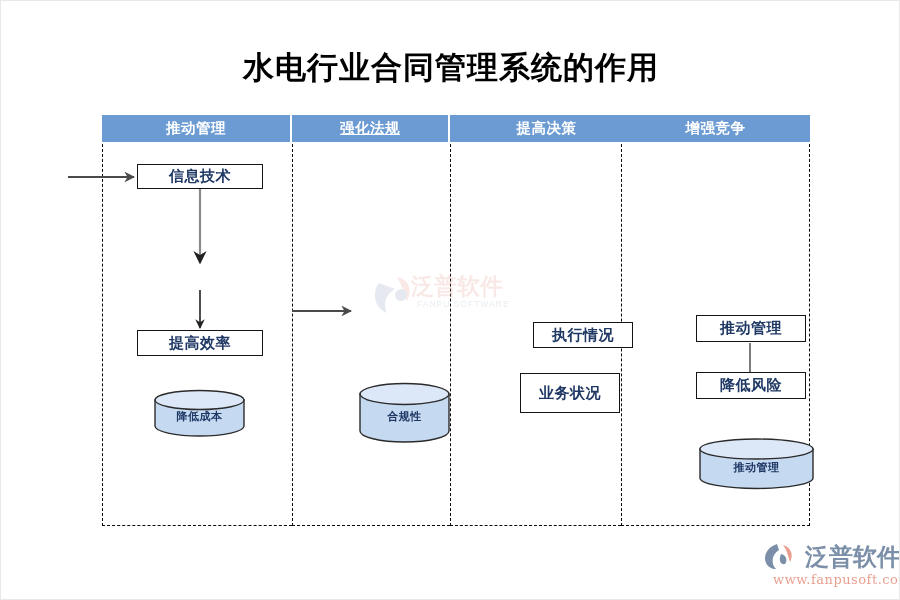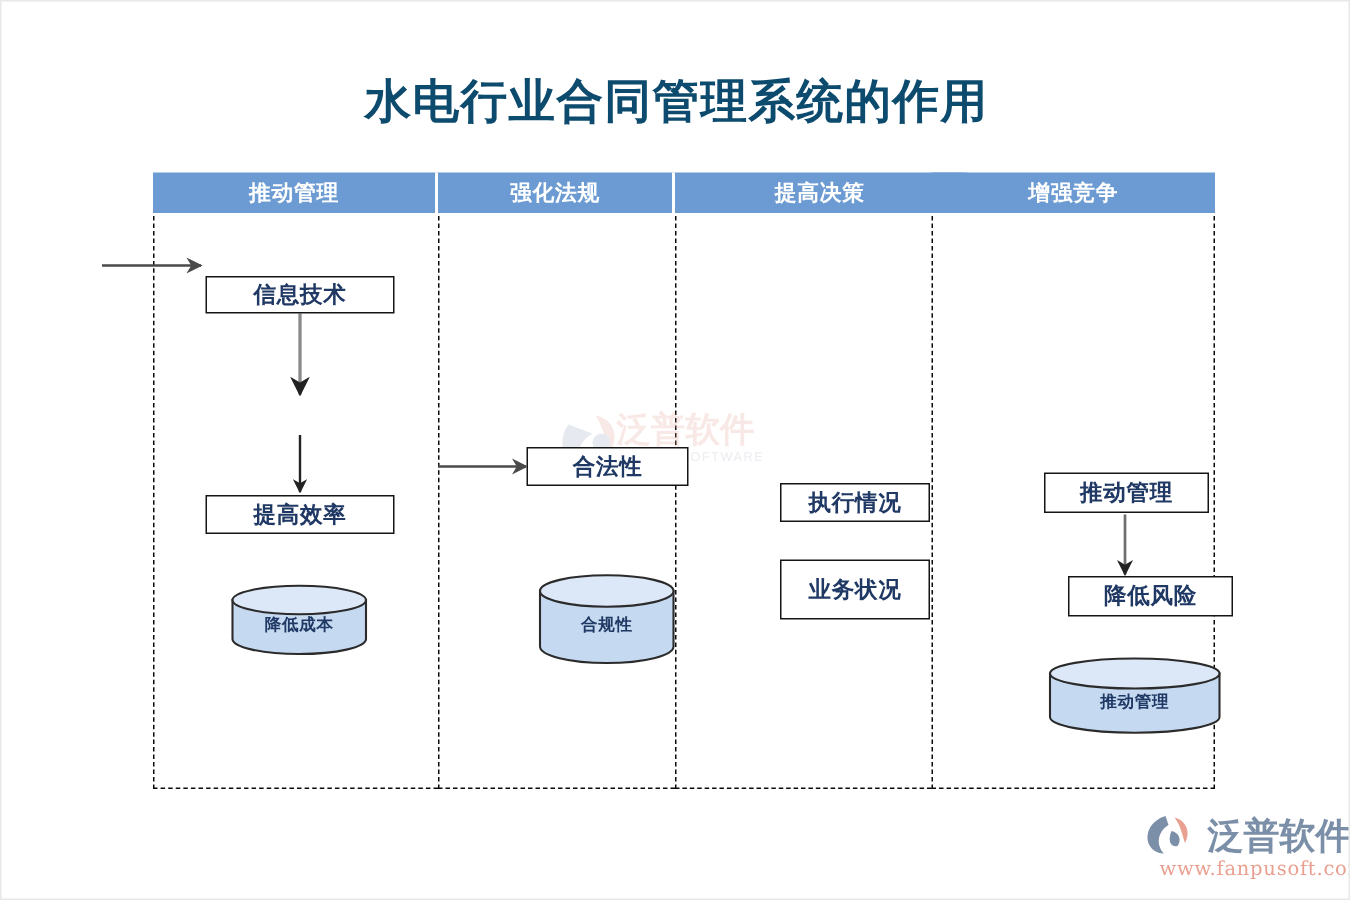--- a/index.html
+++ b/index.html
@@ -23,21 +23,21 @@
   
   .title {
     position: absolute;
     left: 0;
     top: 46px;
     width: 900px;
     text-align: center;
     font-family: "DejaVu Serif", "Liberation Serif", serif;
     font-size: 31px;
     font-weight: bold;
-    color: #0c4a6e;
+    color: #000000;
     letter-spacing: 1px;
     white-space: nowrap;
   }
 
   
   .lane-area {
     position: absolute;
     left: 101px;
     top: 114px;
     width: 708px;
@@ -212,21 +212,21 @@
       <path d="M24 8 C36 10 40 22 34 32 C30 22 28 14 24 8 Z" fill="#E8A090"></path>
       <circle cx="28" cy="26" r="6" fill="#8fa4bd"></circle>
     </svg>
     <div class="wm-text">泛普软件</div>
     <div class="wm-sub">FANPU SOFTWARE</div>
   </div>
 
   <div class="lane-area">
 
     <div class="lane-header" style="left:0px; width:190px;">推动管理</div>
-    <div class="lane-header" style="left:190px; width:158px;">强化法规</div>
+    <div class="lane-header" style="left:190px; width:158px;text-decoration:underline;">强化法规</div>
     <div class="lane-header" style="left:348px; width:195px;">提高决策</div>
     <div class="lane-header last" style="left:519px; width:189px;">增强竞争</div>
 
     <div class="lane-body" style="left:0px; width:190px;"></div>
     <div class="lane-body" style="left:190px; width:158px;"></div>
     <div class="lane-body" style="left:348px; width:171px;"></div>
     <div class="lane-body last" style="left:519px; width:189px;"></div>
   </div>
 
   <svg id="connectors">
@@ -243,50 +243,49 @@
 
     <line x1="199" y1="188" x2="199" y2="262" stroke="#8a8a8a" stroke-width="2.2" marker-end="url(#ah-dark)"></line>
 
     <line x1="199" y1="289" x2="199" y2="327" stroke="#222222" stroke-width="1.6" marker-end="url(#ah-dark)"></line>
 
     <line x1="291" y1="310" x2="350" y2="310" stroke="#4a4a4a" stroke-width="1.8" marker-end="url(#ah-gray)"></line>
 
     <line x1="749" y1="342" x2="749" y2="382" stroke="#6e6e6e" stroke-width="1.8" marker-end="url(#ah-dark)"></line>
   </svg>
 
-  <div class="pbox" style="left:136px; top:163px; width:126px; height:25px;margin-top:20px;">信息技术</div>
+  <div class="pbox" style="left:136px; top:163px; width:126px; height:25px;">信息技术</div>
 
 
   <div class="pbox" style="left:136px; top:329px; width:126px; height:26px;">提高效率</div>
 
   <div class="cyl" style="left:152px; top:388px; width:93px; height:48px;">
     <svg width="93" height="48" viewBox="0 0 93 48">
       <path d="M2 11 L2 37 A 44.5 10 0 0 0 91 37 L91 11 Z" fill="#C5D9F1" stroke="#2b2b2b" stroke-width="1.4"></path>
       <ellipse cx="46.5" cy="11" rx="44.5" ry="9.5" fill="#DCE7F7" stroke="#2b2b2b" stroke-width="1.4"></ellipse>
     </svg>
     <div class="cyl-label">降低成本</div>
   </div>
 
-  <div class="pbox" style="left:350px; top:297px; width:108px; height:26px;">合法性</div>
 
   <div class="cyl" style="left:357px; top:381px; width:93px; height:61px;">
     <svg width="93" height="61" viewBox="0 0 93 61">
       <path d="M2 12 L2 49 A 44.5 11 0 0 0 91 49 L91 12 Z" fill="#C5D9F1" stroke="#2b2b2b" stroke-width="1.4"></path>
       <ellipse cx="46.5" cy="12" rx="44.5" ry="10.5" fill="#DCE7F7" stroke="#2b2b2b" stroke-width="1.4"></ellipse>
     </svg>
     <div class="cyl-label">合规性</div>
   </div>
 
-  <div class="pbox" style="left:519px; top:321px; width:100px; height:26px;">执行情况</div>
+  <div class="pbox" style="left:532px; top:321px; width:100px; height:26px;">执行情况</div>
 
   <div class="pbox" style="left:519px; top:372px; width:100px; height:40px;">业务状况</div>
 
   <div class="pbox" style="left:695px; top:314px; width:110px; height:27px;">推动管理</div>
 
-  <div class="pbox" style="left:695px; top:383px; width:110px; height:27px;margin-left:16px;">降低风险</div>
+  <div class="pbox" style="left:695px; top:371px; width:110px; height:27px;">降低风险</div>
 
   <div class="cyl" style="left:697px; top:436px; width:117px; height:53px;">
     <svg width="117" height="53" viewBox="0 0 117 53">
       <path d="M2 12 L2 41 A 56.5 10.5 0 0 0 115 41 L115 12 Z" fill="#C5D9F1" stroke="#2b2b2b" stroke-width="1.4"></path>
       <ellipse cx="58.5" cy="12" rx="56.5" ry="10" fill="#DCE7F7" stroke="#2b2b2b" stroke-width="1.4"></ellipse>
     </svg>
     <div class="cyl-label">推动管理</div>
   </div>
 
   <div class="brand">

